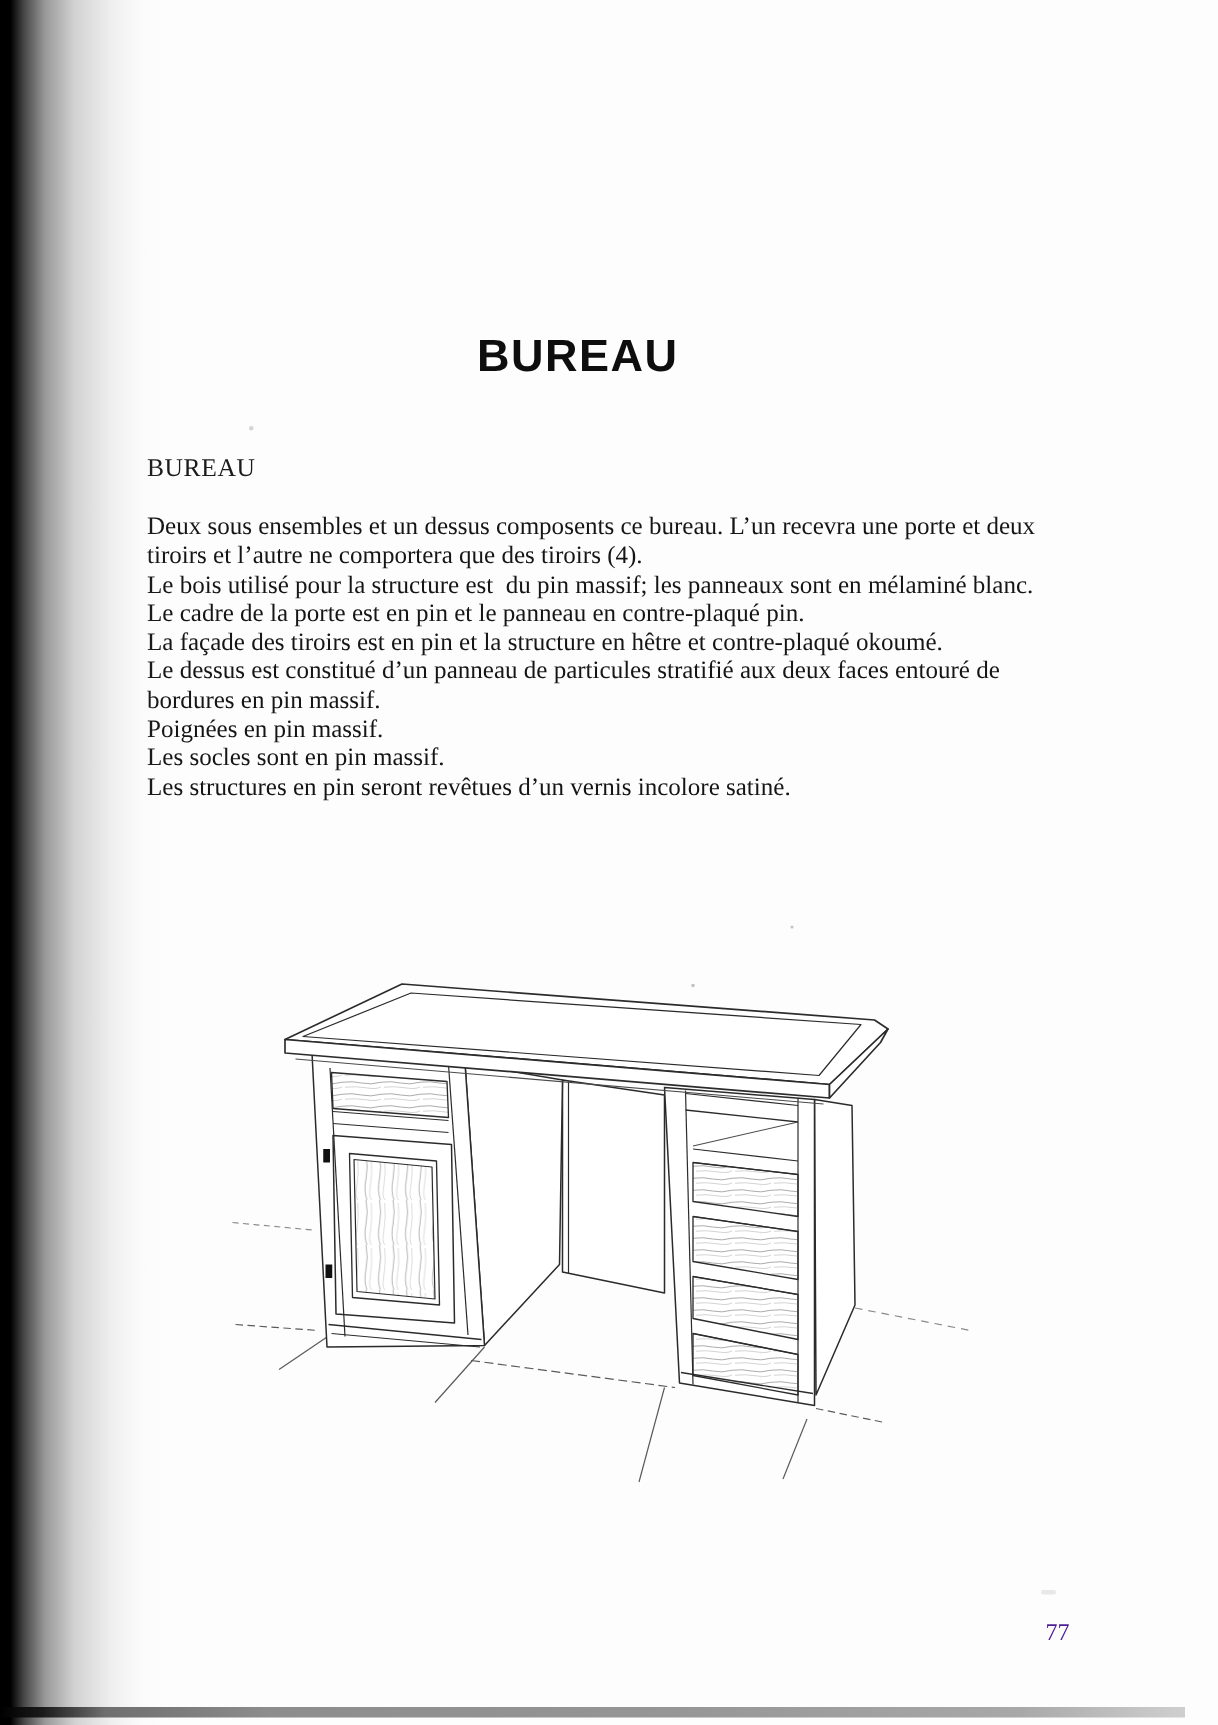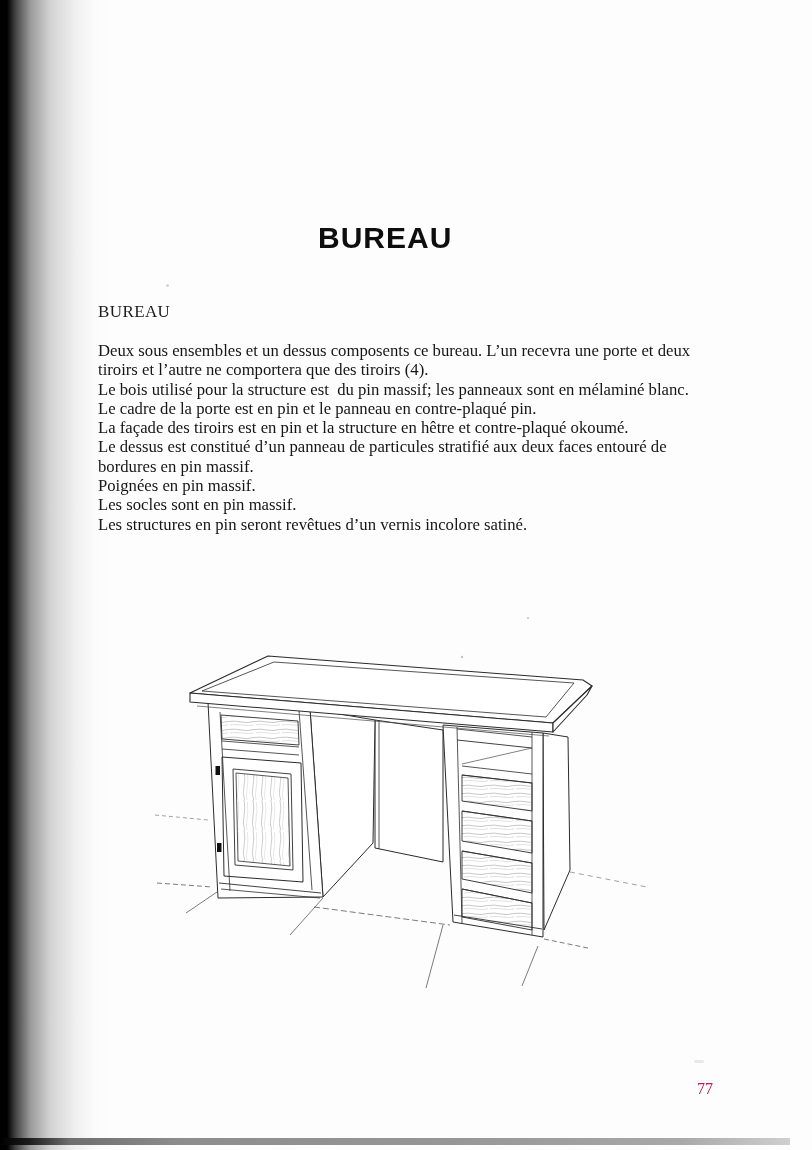--- a/index.html
+++ b/index.html
@@ -32,21 +32,21 @@
     left:98px;top:341px;
     font-size:16.7px;
     line-height:19.3px;
     color:#151515;
   }
   .bline{white-space:pre;}
   .page-number{
     position:absolute;
     left:697px;top:1080px;
     font-size:16px;
-    color:#be185d;
+    color:#4c1d95;
   }
   .figure{
     position:absolute;
     left:150px;top:590px;
     width:500px;height:400px;
   }
   .scan-gutter{
     position:absolute;
     left:0;top:0;
     width:112px;height:1150px;

